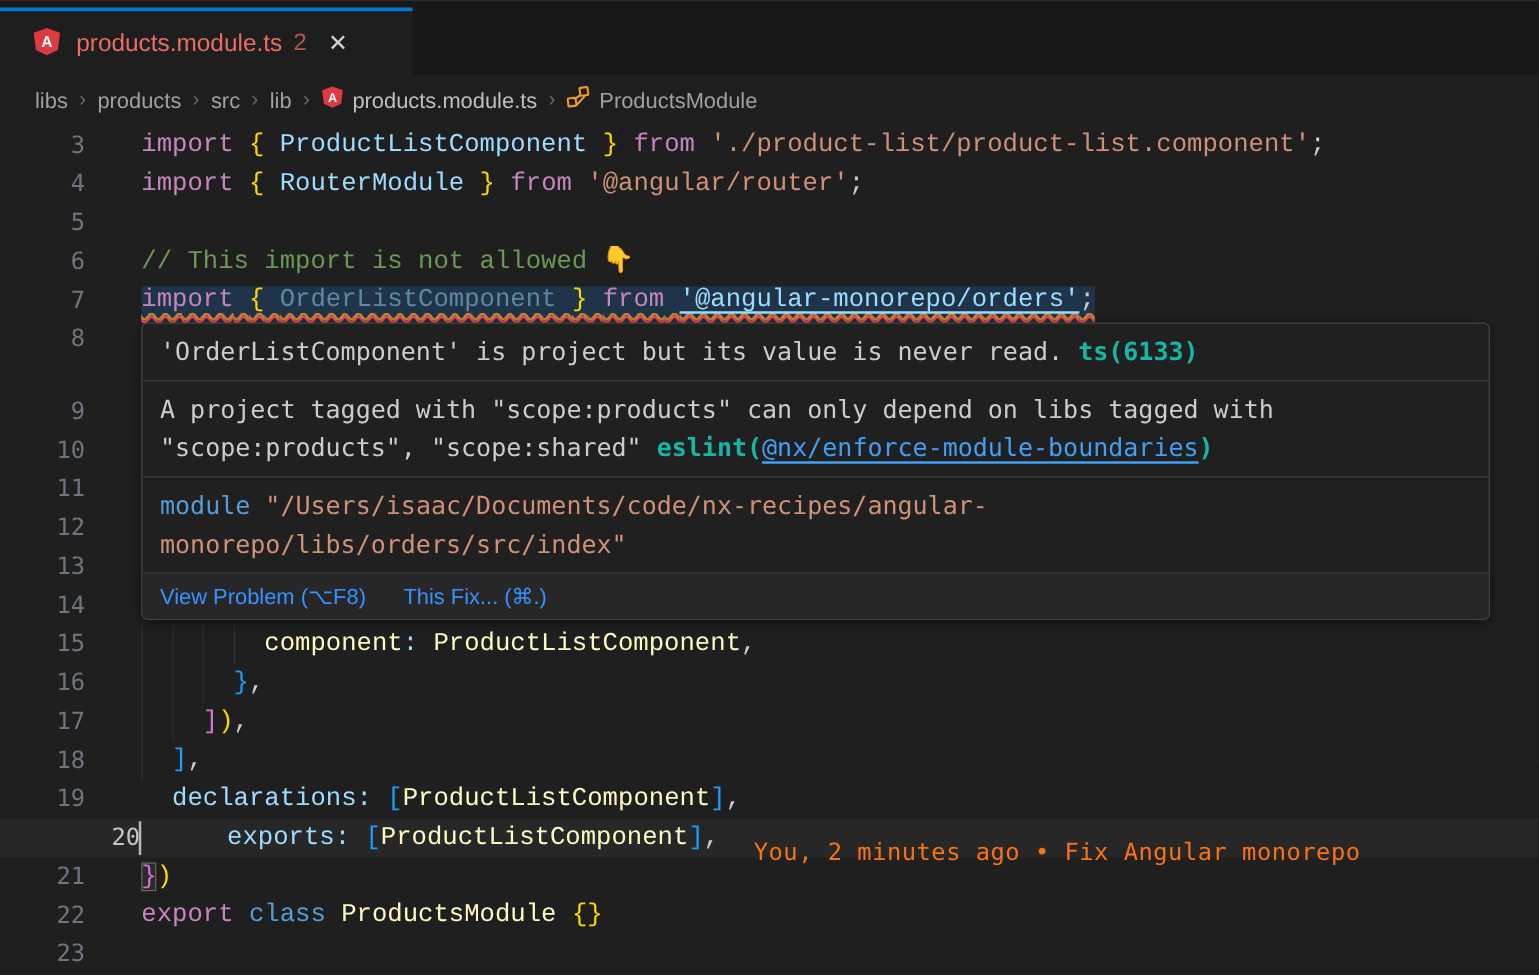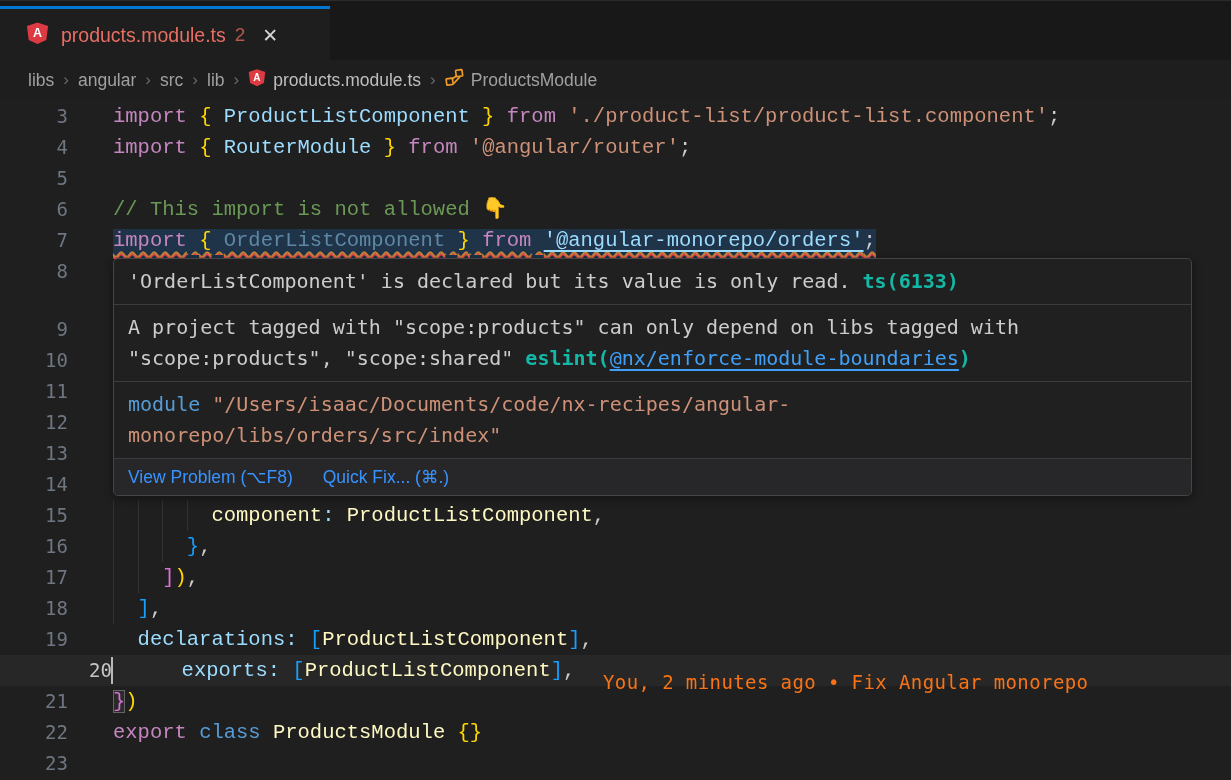--- a/index.html
+++ b/index.html
@@ -80,21 +80,21 @@
       </span>
       <span class="tab-title">products.module.ts</span>
       <span class="tab-badge">2</span>
       <span class="tab-close">✕</span>
     </div>
   </div>
 
   <div class="crumbs">
     <span class="crumb">libs</span>
     <span class="sep">›</span>
-    <span class="crumb">angular</span>
+    <span class="crumb">products</span>
     <span class="sep">›</span>
     <span class="crumb">src</span>
     <span class="sep">›</span>
     <span class="crumb">lib</span>
     <span class="sep">›</span>
     <span class="crumb crumb-file">
       <span class="ng-icon">
         <svg width="18" height="19" viewBox="0 0 24 24">
           <polygon points="12,1 23,4.8 21.2,19.4 12,23.6 2.8,19.4 1,4.8" fill="#dd3b44"></polygon>
           <text x="12" y="17" text-anchor="middle" font-size="13.5" font-weight="bold" fill="#ffffff" font-family="Liberation Sans, sans-serif">A</text>
@@ -209,24 +209,24 @@
           <div class="lnum">22</div>
           <div class="codetxt"><span class="tk-kw">export</span><span class="tk-pln"> </span><span class="tk-kwb">class</span><span class="tk-pln"> </span><span class="tk-cls">ProductsModule</span><span class="tk-pln"> </span><span class="tk-b1">{}</span></div>
         </div>
         <div class="row">
           <div class="lnum">23</div>
           <div class="codetxt"></div>
         </div>
       </div>
 
     <div class="hover" style="top:158px;">
-      <div class="hv-sec"><span>'OrderListComponent' is declared but its value is only read.</span><span class="src"> <span>ts(6133)</span></span></div>
+      <div class="hv-sec"><span>'OrderListComponent' is project but its value is never read.</span><span class="src"> <span>ts(6133)</span></span></div>
       <div class="hv-sec"><span>A project tagged with "scope:products" can only depend on libs tagged with</span>
 <span>"scope:products", "scope:shared" </span><span class="src">eslint(</span><span class="hv-lnk">@nx/enforce-module-boundaries</span><span class="src">)</span></div>
       <div class="hv-sec"><span class="hv-kw">module</span><span class="hv-str"> "/Users/isaac/Documents/code/nx-recipes/angular-</span>
 <span class="hv-str">monorepo/libs/orders/src/index"</span></div>
       <div class="hv-actions">
         <span>View Problem (⌥F8)</span>
-        <span>Quick Fix... (⌘.)</span>
+        <span>This Fix... (⌘.)</span>
       </div>
     </div>
   </div>
 </div>
 
 </body></html>

